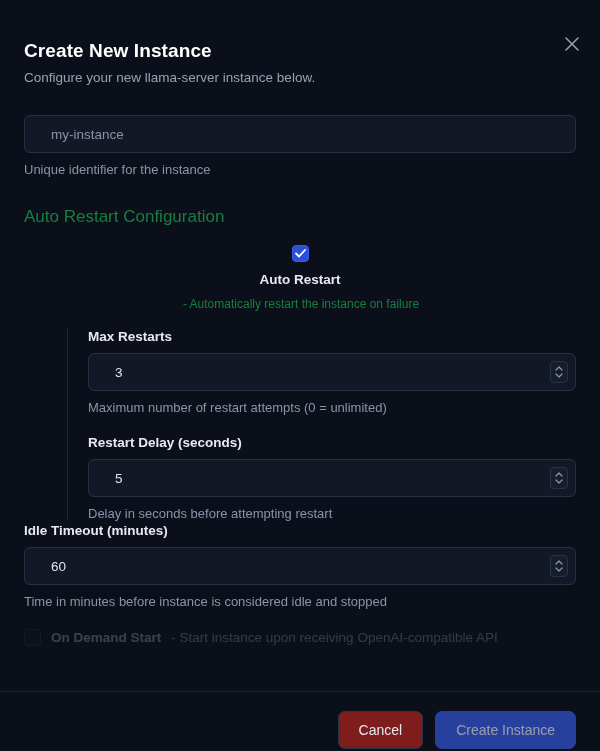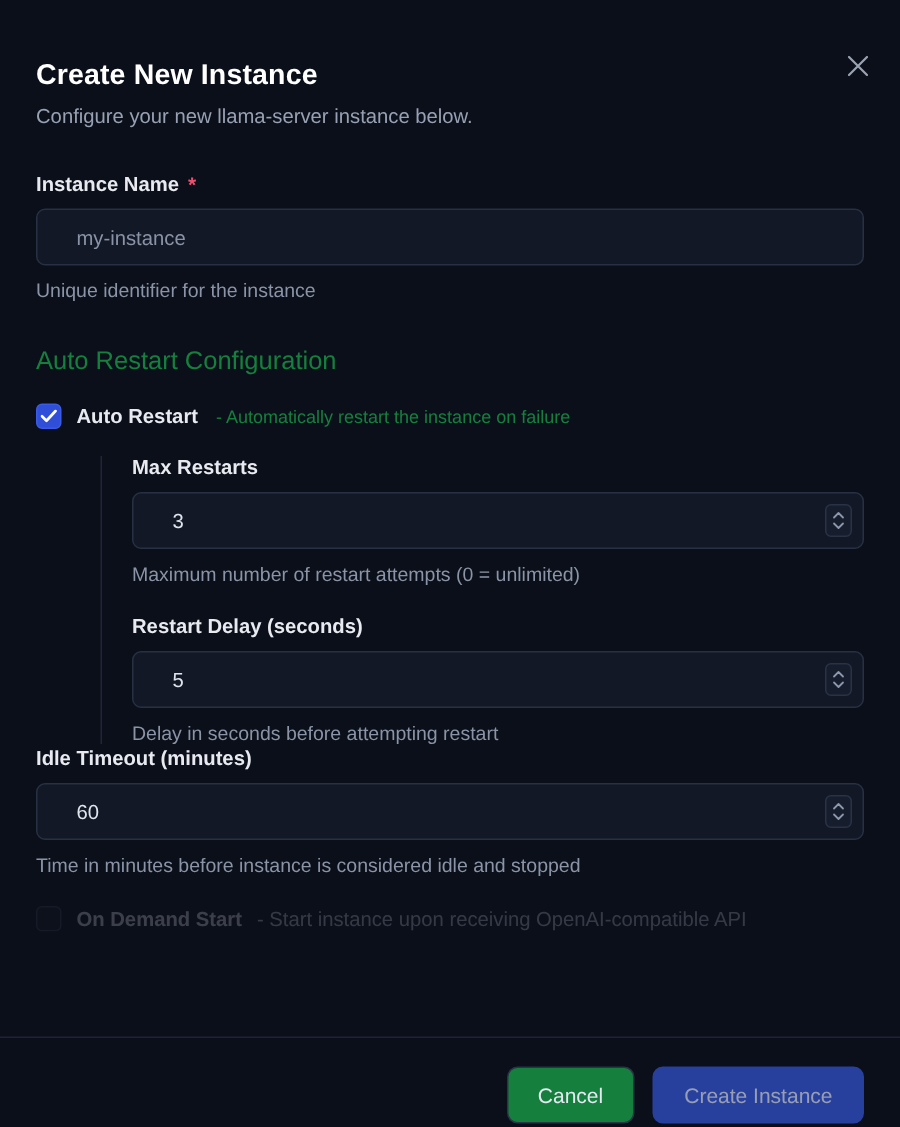--- a/index.html
+++ b/index.html
@@ -94,20 +94,21 @@
     font-weight: normal;
     color: #15803d;
     margin: 30px 0 18px 0;
   }
 
   .checkbox-row {
     display: flex;
     align-items: center;
     gap: 10px;
     margin-bottom: 18px;
+    flex-direction: column;
   }
   .checkbox {
     width: 17px;
     height: 17px;
     border-radius: 4px;
     background: #2f4fd8;
     border: 1px solid #3a5ae8;
     display: flex;
     align-items: center;
     justify-content: center;
@@ -190,21 +191,21 @@
   .btn {
     height: 38px;
     border-radius: 7px;
     font-size: 14px;
     font-family: "Liberation Sans", sans-serif;
     cursor: pointer;
     border: 1px solid transparent;
     padding: 0 20px;
   }
   .btn-cancel {
-    background: #15803d;
+    background: #7f1d1d;
     border-color: #2b3446;
     color: #e4e8f1;
   }
   .btn-primary {
     background: #3354d1;
     color: #cdd6ee;
     border-color: #3354d1;
     opacity: 0.72;
   }
 </style>
@@ -218,24 +219,20 @@
       <path d="M1 1 L13 13 M13 1 L1 13" stroke="#9aa3b2" stroke-width="1.5" fill="none" stroke-linecap="round"></path>
     </svg>
   </div>
 
   <div class="body-scroll">
 
     <h1 class="title">Create New Instance</h1>
     <p class="subtitle">Configure your new llama-server instance below.</p>
 
     <div>
-      <div class="field-label">
-        <span>Instance Name</span>
-        <span class="req">*</span>
-      </div>
       <input class="text-input" type="text" placeholder="my-instance" style="">
       <div class="hint">Unique identifier for the instance</div>
     </div>
 
     <h2 class="section-title">Auto Restart Configuration</h2>
 
     <div class="checkbox-row">
       <span class="checkbox">
         <svg width="11" height="9" viewBox="0 0 11 9" aria-hidden="true">
           <path d="M1 4.5 L4 7.5 L10 1" stroke="#ffffff" stroke-width="1.8" fill="none" stroke-linecap="round" stroke-linejoin="round"></path>

